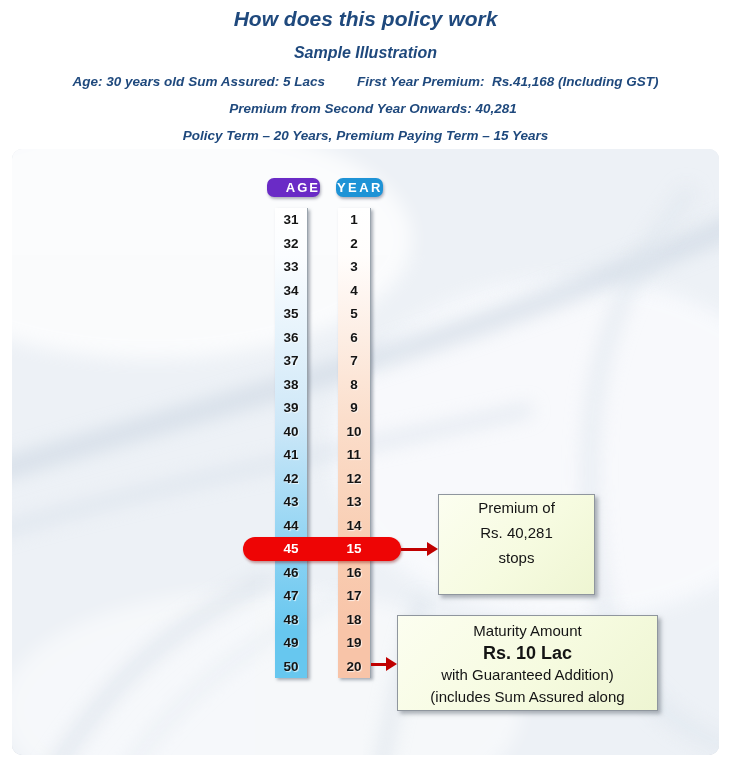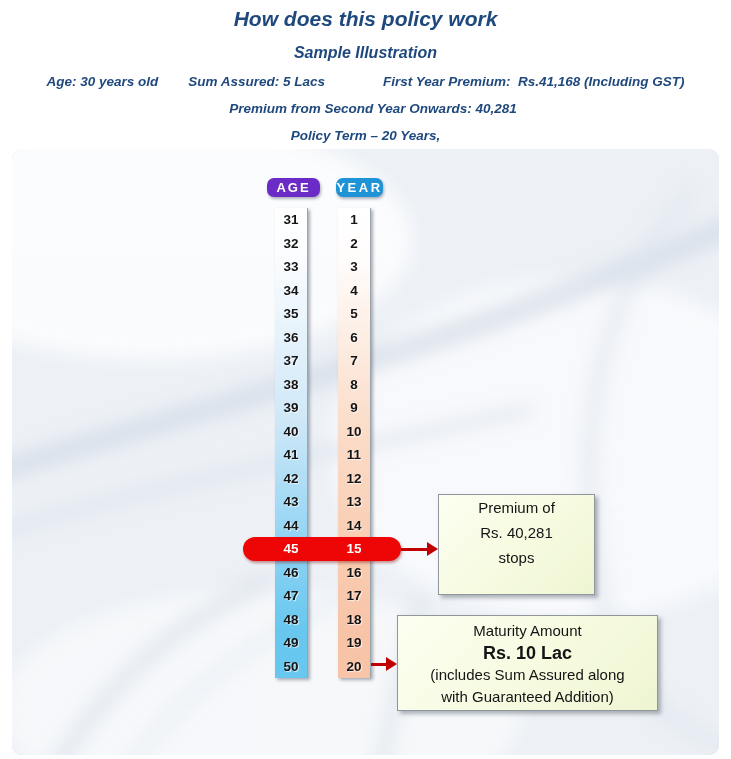--- a/index.html
+++ b/index.html
@@ -6,36 +6,36 @@
   body {
     width:731px; height:759px; position:relative; overflow:hidden;
     background:#ffffff;
     font-family:"Liberation Sans", sans-serif;
   }
 
   
   .hdr { text-align:center; color:#1F497D; font-style:italic; font-weight:bold; }
   .hdr h1 { font-size:21px; margin:7px 0 0; }
   .hdr h2 { font-size:16px; margin:13px 0 0; }
-  .hdr .stats { font-size:13.5px; margin:12px 0 0; display:flex; justify-content:center; gap:30px; white-space:pre; }
+  .hdr .stats { font-size:13.5px; margin:12px 0 0; display:flex; justify-content:center; gap:4px; white-space:pre; }
   .hdr .stats .wide-gap { margin-left:28px; }
   .hdr .line { font-size:13.5px; margin:12px 0 0;padding-left:15px; }
 
   
   .panel {
     position:absolute; left:12px; top:149px; width:707px; height:606px;
     border-radius:10px; background:#EDF1F6; overflow:hidden;
     box-shadow: inset 0 -2px 3px rgba(150,160,172,.45);
   }
   .panel > svg.bg { position:absolute; left:0; top:0; }
 
   
   .badge {
     position:absolute; top:29px; height:19px; line-height:19px; border-radius:7px;
-    color:#fff; font-weight:bold; font-size:13px; text-align:center;
+    color:#fff; font-weight:bold; font-size:13px; text-align:right;
     box-shadow:1px 2px 3px rgba(60,60,90,.4); z-index:2;
   }
   .age-badge  { left:255px; width:53px; background:#6A2BC6; letter-spacing:2px; }
   .year-badge { left:324px; width:47px; background:#1E93D6; letter-spacing:2.5px; }
 
   
   .col {
     position:absolute; top:59px; width:32px; height:470px;
     display:flex; flex-direction:column; z-index:2;
     border-right:1px solid #9aa4ad;
@@ -89,20 +89,21 @@
   <h1>How does this policy work</h1>
   <h2>Sample Illustration</h2>
   <div class="stats">
     <span>Age: 30 years old</span>
     <span>Sum Assured: 5 Lacs</span>
     <span class="wide-gap">First Year Premium:  Rs.41,168 (Including GST)</span>
   </div>
   <div class="line">Premium from Second Year Onwards: 40,281</div>
   <div class="stats">
     <span>Policy Term – 20 Years,</span>
+    <span>Premium Paying Term – 15 Years</span>
   </div>
 </div>
 
 <div class="panel">
   <svg class="bg" width="707" height="606" viewBox="0 0 707 606" aria-hidden="true">
     <defs>
       <filter id="b" x="-30%" y="-30%" width="160%" height="160%">
           <feGaussianBlur stdDeviation="9"></feGaussianBlur>
         </filter>
     </defs>
@@ -182,16 +183,16 @@
 
   <div class="callout premium-box">
     <div>Premium of</div>
     <div>Rs. 40,281</div>
     <div>stops</div>
   </div>
 
   <div class="callout maturity-box">
     <div>Maturity Amount</div>
     <div class="big">Rs. 10 Lac</div>
+    <div>with Guaranteed Addition)</div>
     <div>(includes Sum Assured along</div>
-    <div>with Guaranteed Addition)</div>
   </div>
 </div>
 
 </body></html>

